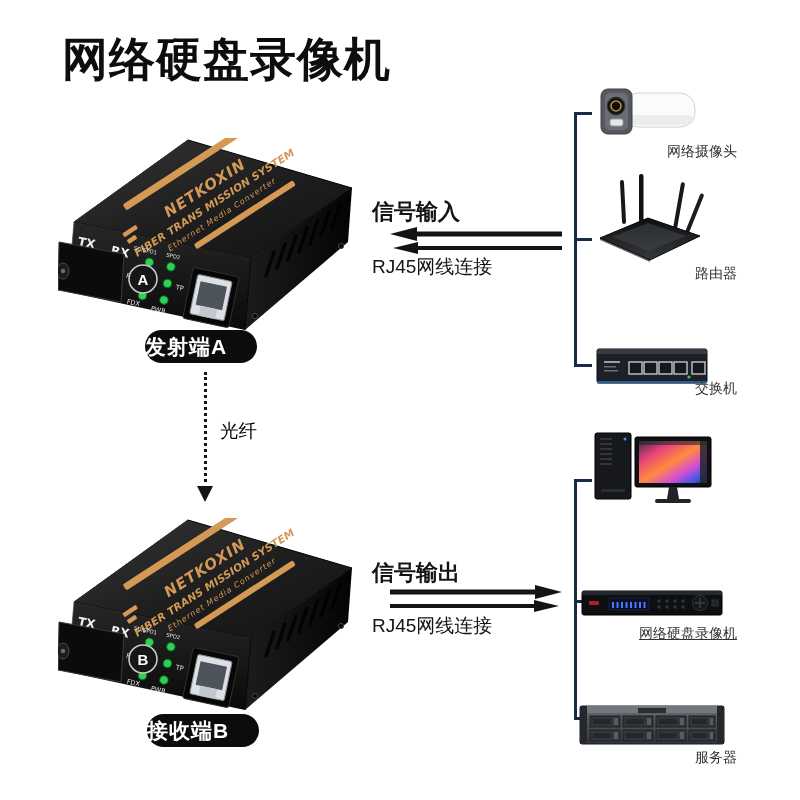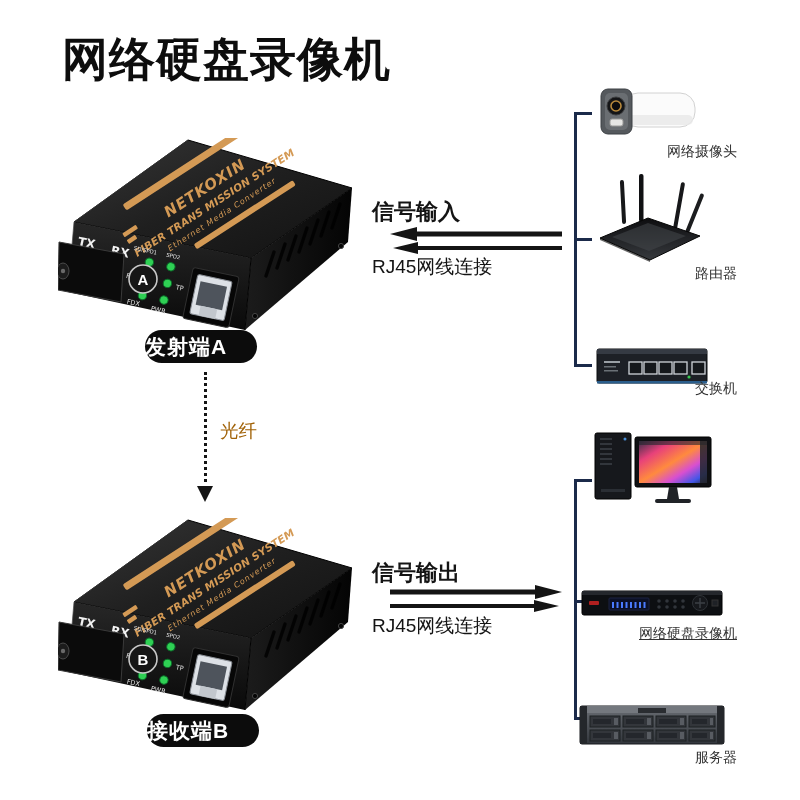--- a/index.html
+++ b/index.html
@@ -18,21 +18,21 @@
         color:#ffffff;font-size:21px;font-weight:bold;text-align:left;line-height:33px;
         letter-spacing:1px;}
   .pill-a{left:145px;top:330px;}
   .pill-b{left:147px;top:714px;}
   
   .fiber-line{position:absolute;left:204px;top:372px;height:110px;width:0;
               border-left:3px dotted #141414;}
   .fiber-arrow{position:absolute;left:197px;top:486px;width:0;height:0;
                border-left:8.5px solid transparent;border-right:8.5px solid transparent;
                border-top:16px solid #141414;}
-  .fiber-label{position:absolute;left:220px;top:418px;font-size:18.5px;color:#a16207;}
+  .fiber-label{position:absolute;left:220px;top:418px;font-size:18.5px;color:#000000;}
   
   .flow-t{position:absolute;width:200px;text-align:left;font-size:22px;font-weight:bold;color:#141414;}
   .flow-s{position:absolute;width:200px;text-align:left;font-size:19px;color:#141414;}
   .flow-in-t{left:372px;top:197px;}
   .flow-in-s{left:372px;top:254px;}
   .flow-out-t{left:372px;top:558px;}
   .flow-out-s{left:372px;top:613px;}
   .arrows{position:absolute;width:172px;height:30px;}
   .arrows-in{left:390px;top:226px;}
   .arrows-out{left:390px;top:584px;}

